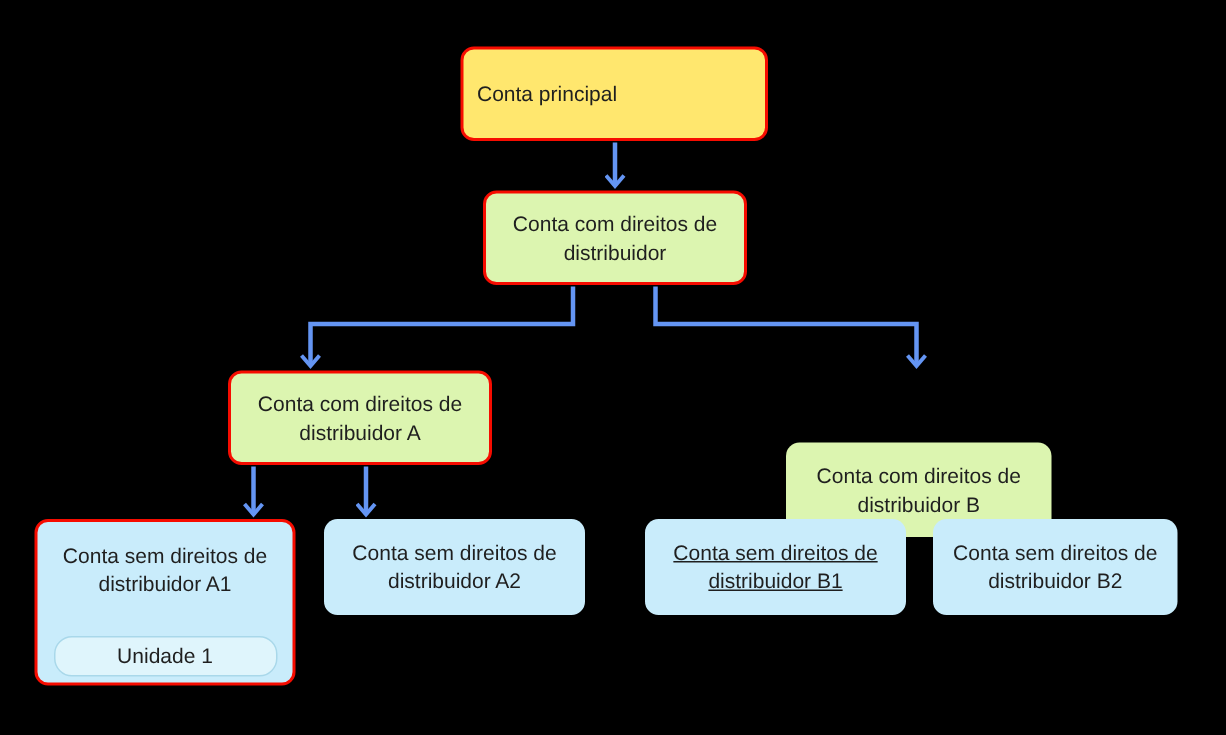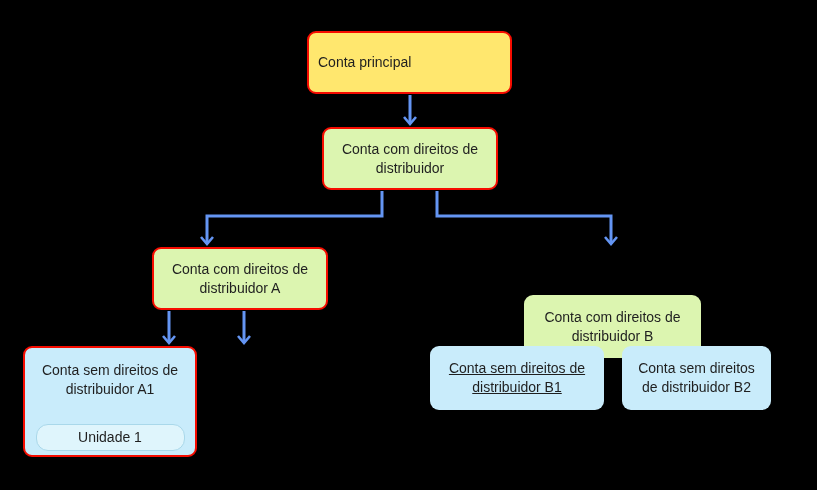--- a/index.html
+++ b/index.html
@@ -70,21 +70,21 @@
   }
 
   
   #node-principal      { left: 307px; top: 31px;  width: 205px; height: 63px; }
   #node-distribuidor   { left: 322px; top: 127px; width: 176px; height: 63px; }
   #node-distribuidor-a { left: 120px; top: 247px; width: 176px; height: 63px; margin-left: 32px; }
   #node-distribuidor-b { left: 524px; top: 247px; width: 177px; height: 63px; margin-top: 48px; }
   #node-sem-a1         { left: 23px;  top: 346px; width: 174px; height: 111px; }
   #node-sem-a2         { left: 216px; top: 346px; width: 174px; height: 64px; }
   #node-sem-b1         { left: 430px; top: 346px; width: 174px; height: 64px; text-decoration: underline; }
-  #node-sem-b2         { left: 622px; top: 346px; width: 149px; height: 64px; }
+  #node-sem-b2         { left: 622px; top: 346px; width: 163px; height: 64px; }
 </style>
 </head>
 <body>
 
 <div class="canvas">
 
   <svg class="connectors" viewBox="0 0 817 490" xmlns="http://www.w3.org/2000/svg">
     <defs>
       <marker id="arrowhead" viewBox="0 0 14 14" refX="9" refY="7" markerWidth="14" markerHeight="14" markerUnits="userSpaceOnUse" orient="auto">
         <path d="M2,1 L9,7 L2,13" fill="none" style="stroke: var(--arrow, #6495f3);" stroke-width="2.6"></path>
@@ -115,20 +115,23 @@
     <span>Conta com direitos de distribuidor B</span>
   </div>
 
   <div id="node-sem-a1" class="node fill-blue highlighted has-child">
     <span>Conta sem direitos de distribuidor A1</span>
     <div class="unit-box">
       <span>Unidade 1</span>
     </div>
   </div>
 
+  <div id="node-sem-a2" class="node fill-blue">
+    <span>Conta sem direitos de distribuidor A2</span>
+  </div>
 
   <div id="node-sem-b1" class="node fill-blue">
     <span>Conta sem direitos de distribuidor B1</span>
   </div>
 
   <div id="node-sem-b2" class="node fill-blue">
     <span>Conta sem direitos de distribuidor B2</span>
   </div>
 
 </div>

